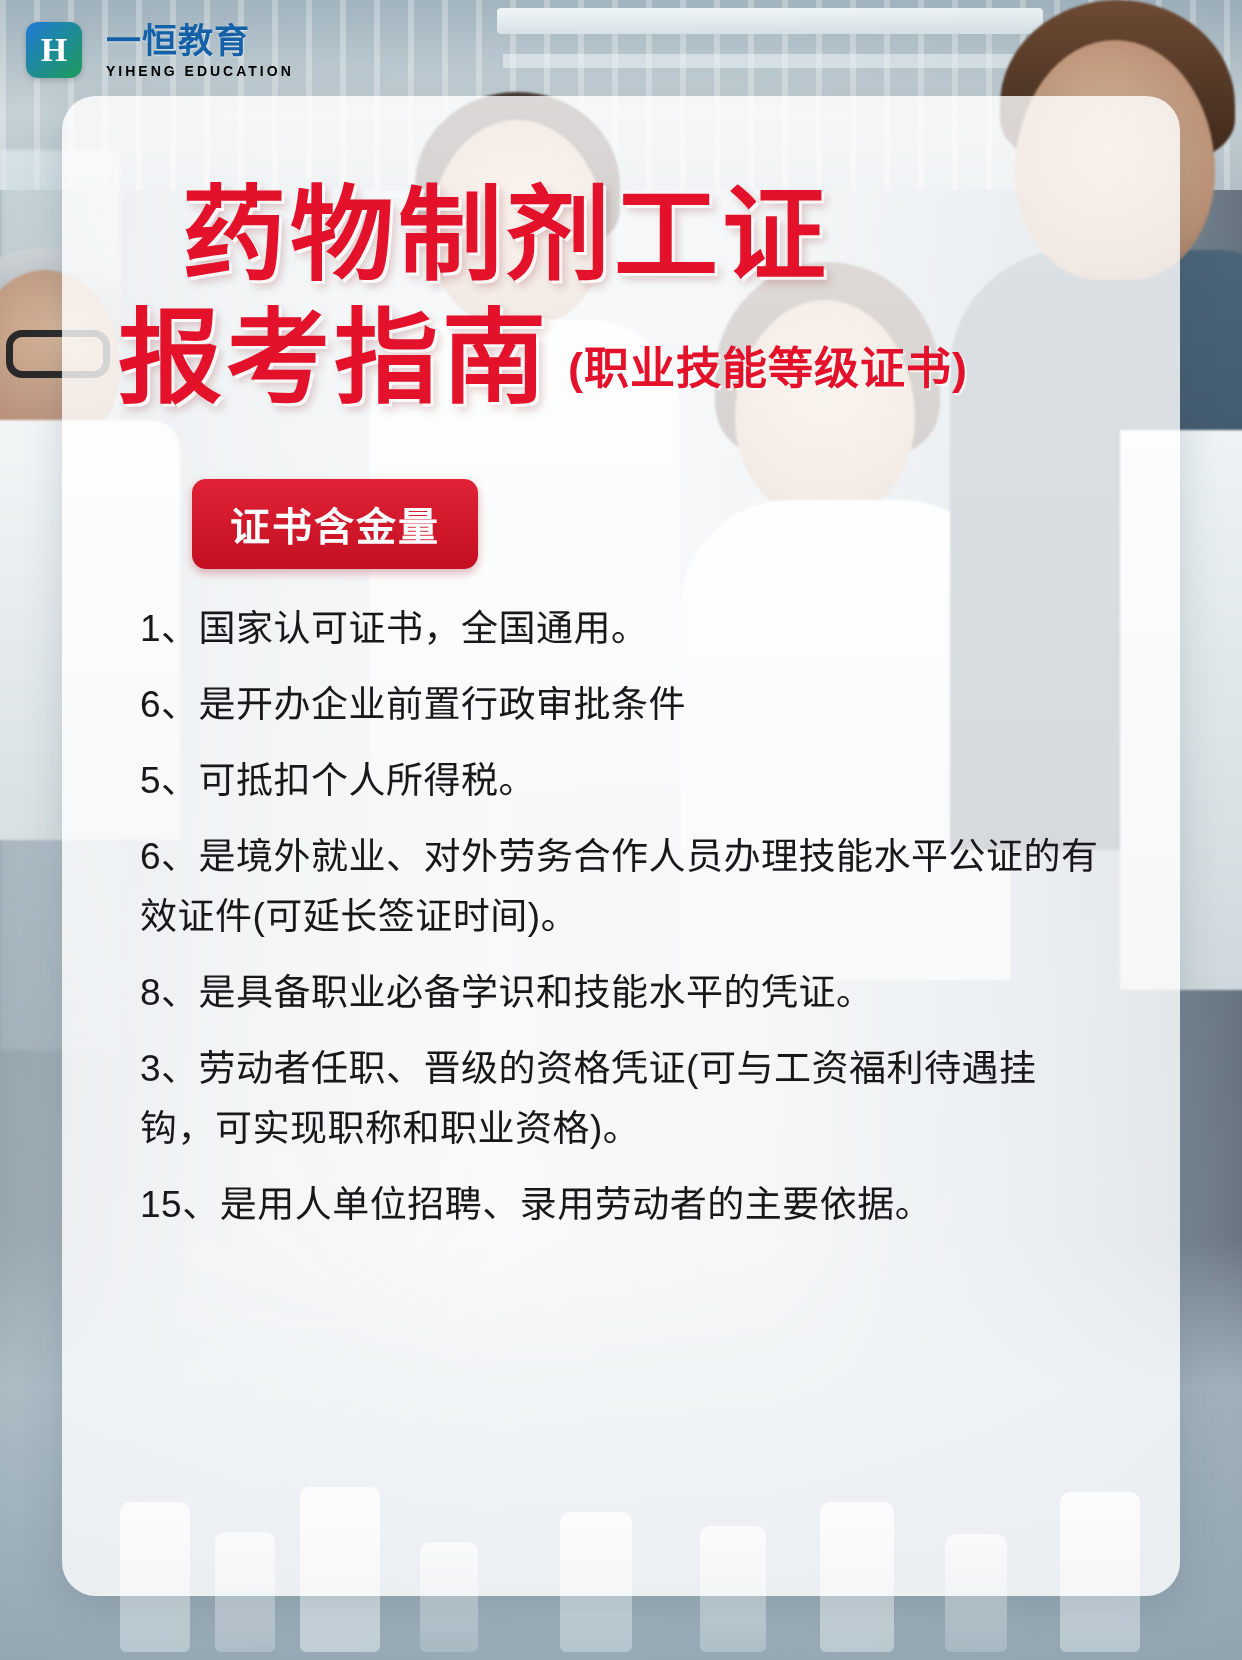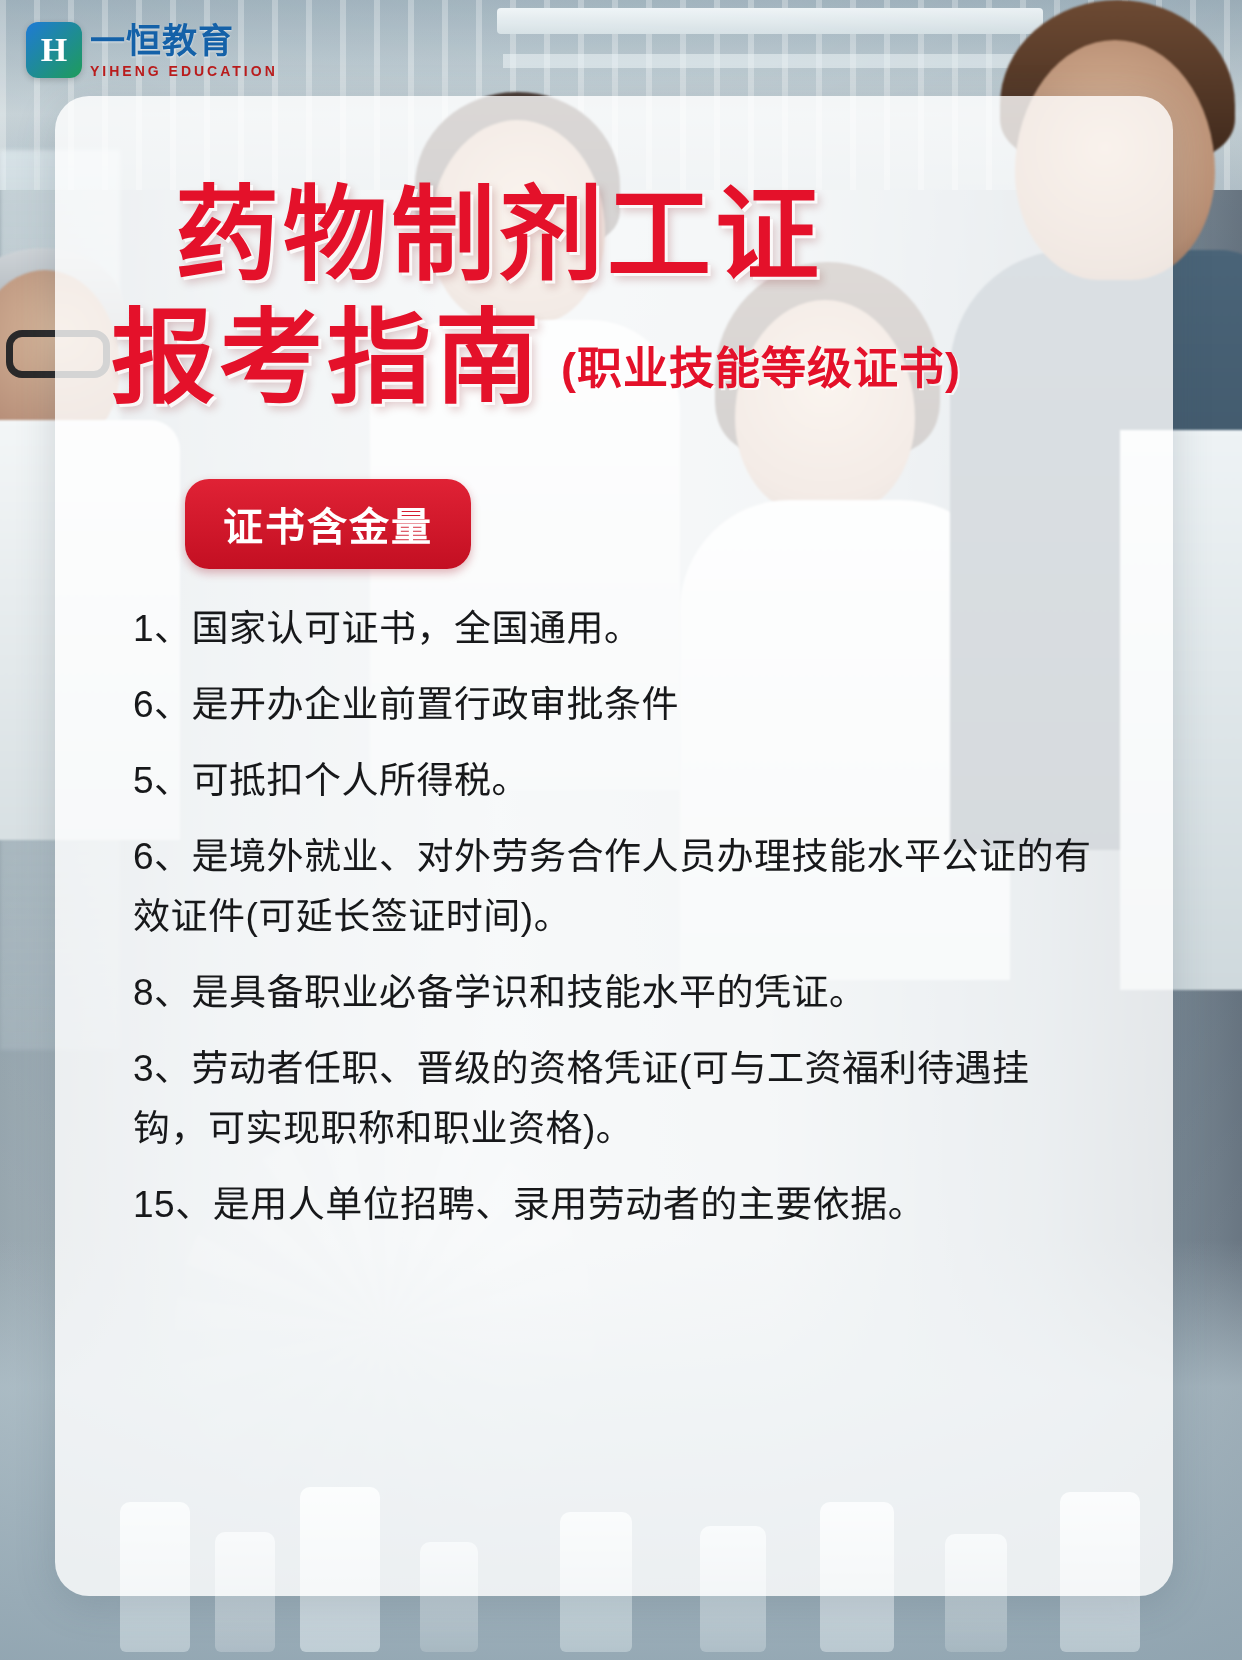--- a/index.html
+++ b/index.html
@@ -161,21 +161,21 @@
     background: linear-gradient(180deg, rgba(235,245,248,0.55), rgba(200,215,222,0.25));
     filter: blur(2px);
   }
 
   
   .brand {
     position: absolute;
     left: 26px; top: 22px;
     display: flex;
     align-items: center;
-    gap: 8px;
+    gap: 24px;
     z-index: 12;
     justify-content: center;
   }
   .brand-mark {
     width: 56px; height: 56px;
     border-radius: 12px;
     background: linear-gradient(135deg, #1f7ad6, #1e9c5a);
     position: relative;
     box-shadow: 0 2px 6px rgba(0,0,0,0.18);
   }
@@ -196,28 +196,28 @@
     font-size: 35px;
     font-weight: bold;
     color: #1461a8;
     letter-spacing: 1px;
     text-shadow: 0 1px 2px rgba(255,255,255,0.6);
   }
   .brand-en {
     margin-top: 6px;
     font-size: 14px;
     letter-spacing: 3px;
-    color: #b91c1c;
+    color: #000000;
     font-weight: bold;
   }
 
   
   .card {
     position: absolute;
-    left: 55px;
+    left: 62px;
     top: 96px;
     width: 1118px;
     height: 1500px;
     border-radius: 34px;
     background: rgba(255,255,255,0.80);
     box-shadow: 0 8px 40px rgba(60,80,95,0.20);
     z-index: 10;
     overflow: hidden;
   }
   .card-inner {
@@ -259,21 +259,21 @@
   
   .pill {
     display: inline-block;
     margin: 60px 0 22px 74px;
     padding: 16px 38px;
     background: linear-gradient(180deg, #e02235, #c30f22);
     color: #ffffff;
     font-size: 40px;
     font-weight: bold;
     letter-spacing: 2px;
-    border-radius: 24px;
+    border-radius: 14px;
     box-shadow: 0 4px 10px rgba(160,10,25,0.30);
   }
 
   
   .list {
     margin: 8px 0 0 0;
     padding: 0 24px 0 22px;
     list-style: none;
   }
   .list li {

